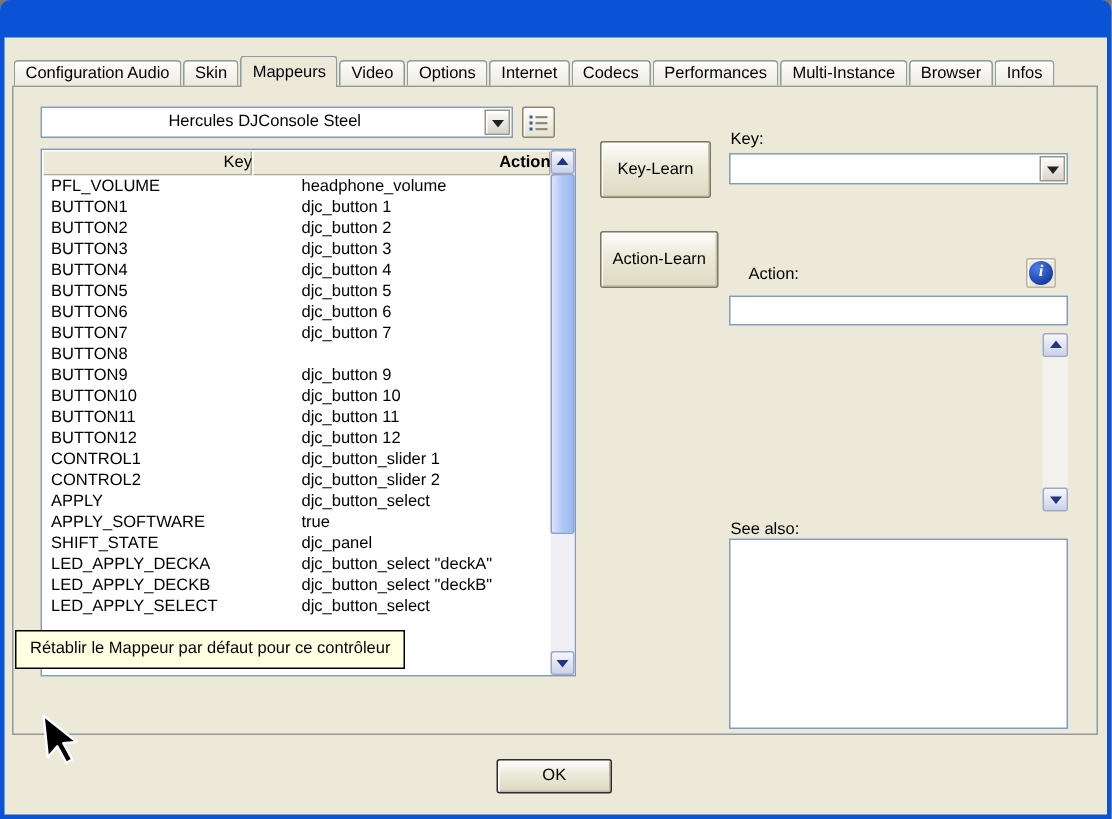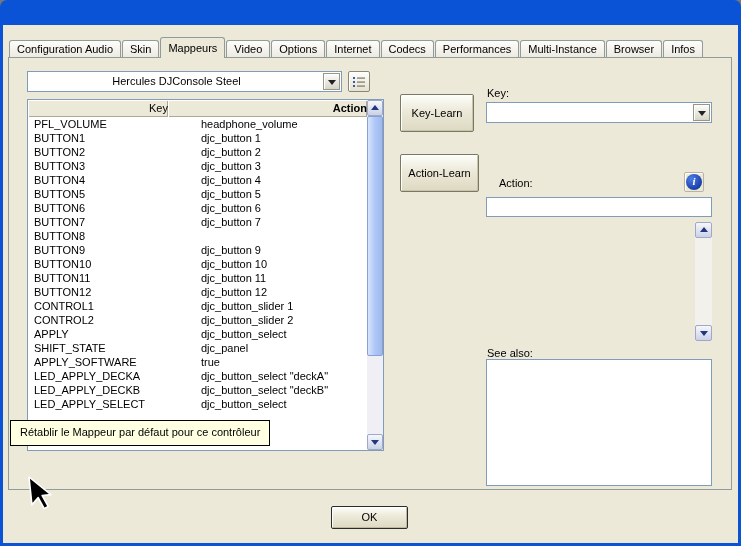--- a/index.html
+++ b/index.html
@@ -201,26 +201,26 @@
           </div>
           <div class="lv-row">
             <div class="lv-cell key">CONTROL2</div>
             <div class="lv-cell action">djc_button_slider 2</div>
           </div>
           <div class="lv-row">
             <div class="lv-cell key">APPLY</div>
             <div class="lv-cell action">djc_button_select</div>
           </div>
           <div class="lv-row">
+            <div class="lv-cell key">APPLY_SOFTWARE</div>
+            <div class="lv-cell action">true</div>
+          </div>
+          <div class="lv-row">
             <div class="lv-cell key">SHIFT_STATE</div>
             <div class="lv-cell action">djc_panel</div>
-          </div>
-          <div class="lv-row">
-            <div class="lv-cell key">APPLY_SOFTWARE</div>
-            <div class="lv-cell action">true</div>
           </div>
           <div class="lv-row">
             <div class="lv-cell key">LED_APPLY_DECKA</div>
             <div class="lv-cell action">djc_button_select "deckA"</div>
           </div>
           <div class="lv-row">
             <div class="lv-cell key">LED_APPLY_DECKB</div>
             <div class="lv-cell action">djc_button_select "deckB"</div>
           </div>
           <div class="lv-row">

